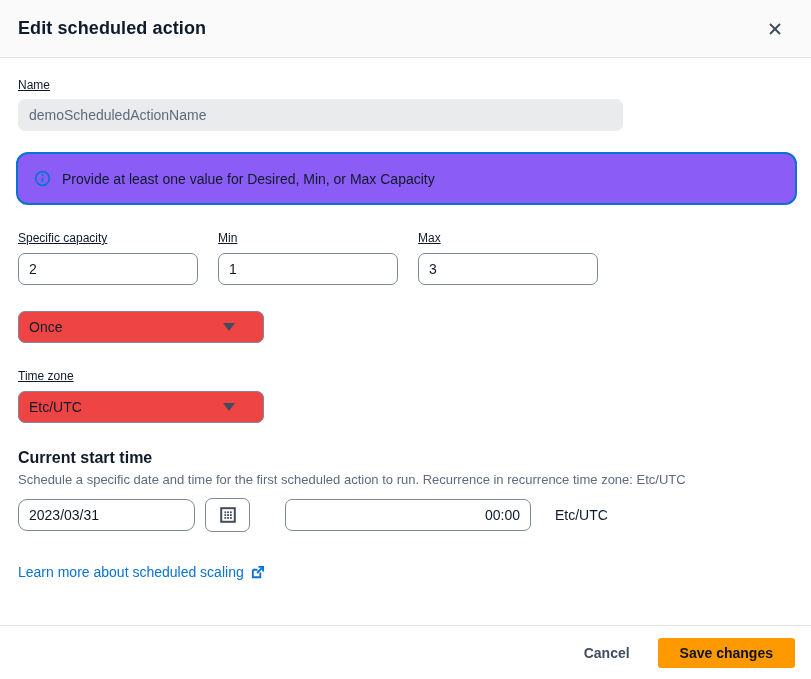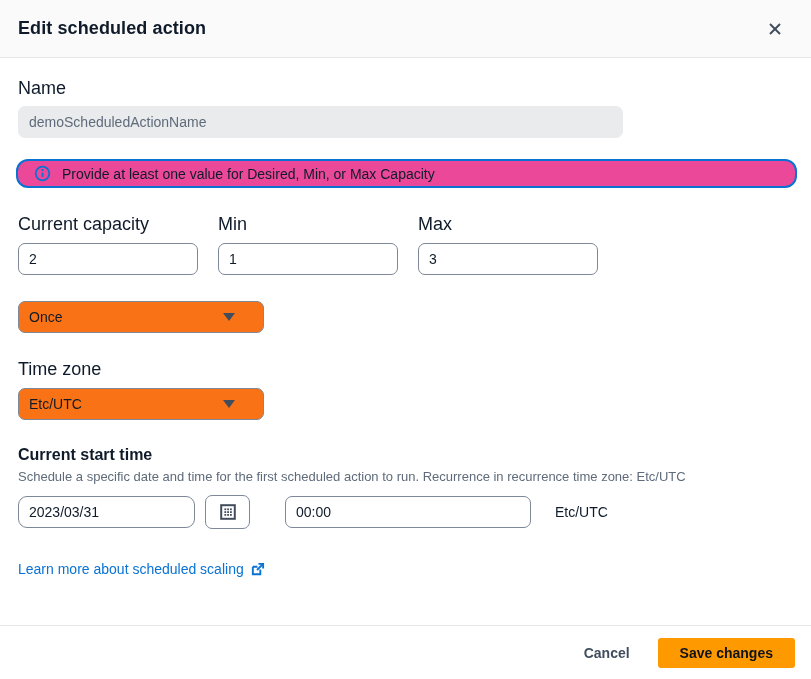--- a/index.html
+++ b/index.html
@@ -27,21 +27,21 @@
   .modal-title { font-size: 18px; font-weight: 700; color: #0f1b2a; letter-spacing: .1px; }
   .close-btn {
     background: none; border: none; cursor: pointer;
     display: flex; align-items: center; justify-content: center;
     width: 28px; height: 28px;
   }
 
   
   .modal-body { flex: 1 1 auto; padding: 20px 16px 0 18px; }
 
-  .field-label { font-size: 18px; color: #0f1b2a; display: block; }
+  .field-label { font-size: 12px; color: #0f1b2a; display: block; text-decoration: underline; }
 
   .text-input {
     font-family: "Liberation Sans", "DejaVu Sans", sans-serif;
     font-size: 14px;
     color: #0f1b2a;
     height: 32px;
     border: 1px solid #7d8998;
     border-radius: 7px;
     padding: 0 10px;
     background: #ffffff;
@@ -56,41 +56,41 @@
 
   .name-group { margin-bottom: 21px; }
   .name-group .field-label { margin-bottom: 7px; }
   .name-group .text-input { width: 605px; }
 
   
   .alert {
     width: 781px;
     margin-left: -2px;
     border: 2px solid #0972d3;
-    background: #ec4899;
+    background: #8b5cf6;
     border-radius: 12px;
-    padding: 4px 16px;
+    padding: 16px 16px;
     display: flex;
     align-items: center;
     gap: 11px;
     margin-bottom: 26px;
   }
   .alert-text { font-size: 14px; color: #0f1b2a; }
   .icon { display: inline-flex; align-items: center; justify-content: center; }
 
   
   .capacity-row { display: flex; gap: 20px; margin-bottom: 26px; }
   .capacity-col { width: 180px; }
   .capacity-col .field-label { margin-bottom: 8px; }
 
   
   .select {
     width: 246px; height: 32px;
     border: 1px solid #7d8998; border-radius: 7px;
-    background: #f97316;
+    background: #ef4444;
     display: flex; align-items: center; justify-content: space-between;
     padding: 0 28px 0 10px;
     font-size: 14px; color: #0f1b2a;
     cursor: pointer;
   }
   .caret-down {
     width: 0; height: 0;
     border-left: 6px solid transparent;
     border-right: 6px solid transparent;
     border-top: 8px solid #414d5c;
@@ -107,21 +107,21 @@
   .datetime-row { display: flex; align-items: center; margin-top: 11px; }
   .date-input { width: 177px; border-radius: 9px; }
   .calendar-btn {
     width: 45px; height: 34px;
     margin-left: 10px;
     border: 1px solid #7d8998; border-radius: 7px;
     background: #ffffff;
     display: flex; align-items: center; justify-content: center;
     cursor: pointer;
   }
-  .time-input { width: 246px; margin-left: 35px; }
+  .time-input { width: 246px; margin-left: 35px; text-align: right; }
   .tz-suffix { font-size: 14px; color: #0f1b2a; margin-left: 24px; }
 
   
   .link-row { margin-top: 31px; }
   .learn-link {
     font-size: 14px; color: #0972d3; text-decoration: none;
     display: inline-flex; align-items: flex-end; gap: 6px; cursor: pointer;
   }
 
   
@@ -178,21 +178,21 @@
           <circle cx="8" cy="8" r="6.4" fill="none" stroke="#0972d3" stroke-width="1.7"></circle>
           <line x1="8" y1="7.2" x2="8" y2="11.2" stroke="#0972d3" stroke-width="1.7"></line>
           <circle cx="8" cy="4.8" r="1" fill="#0972d3"></circle>
         </svg>
       </span>
       <span class="alert-text">Provide at least one value for Desired, Min, or Max Capacity</span>
     </div>
 
     <div class="capacity-row">
       <div class="capacity-col">
-        <label class="field-label">Current capacity</label>
+        <label class="field-label">Specific capacity</label>
         <input class="text-input" value="2" style="">
       </div>
       <div class="capacity-col">
         <label class="field-label">Min</label>
         <input class="text-input" value="1" style="">
       </div>
       <div class="capacity-col">
         <label class="field-label">Max</label>
         <input class="text-input" value="3" style="">
       </div>

